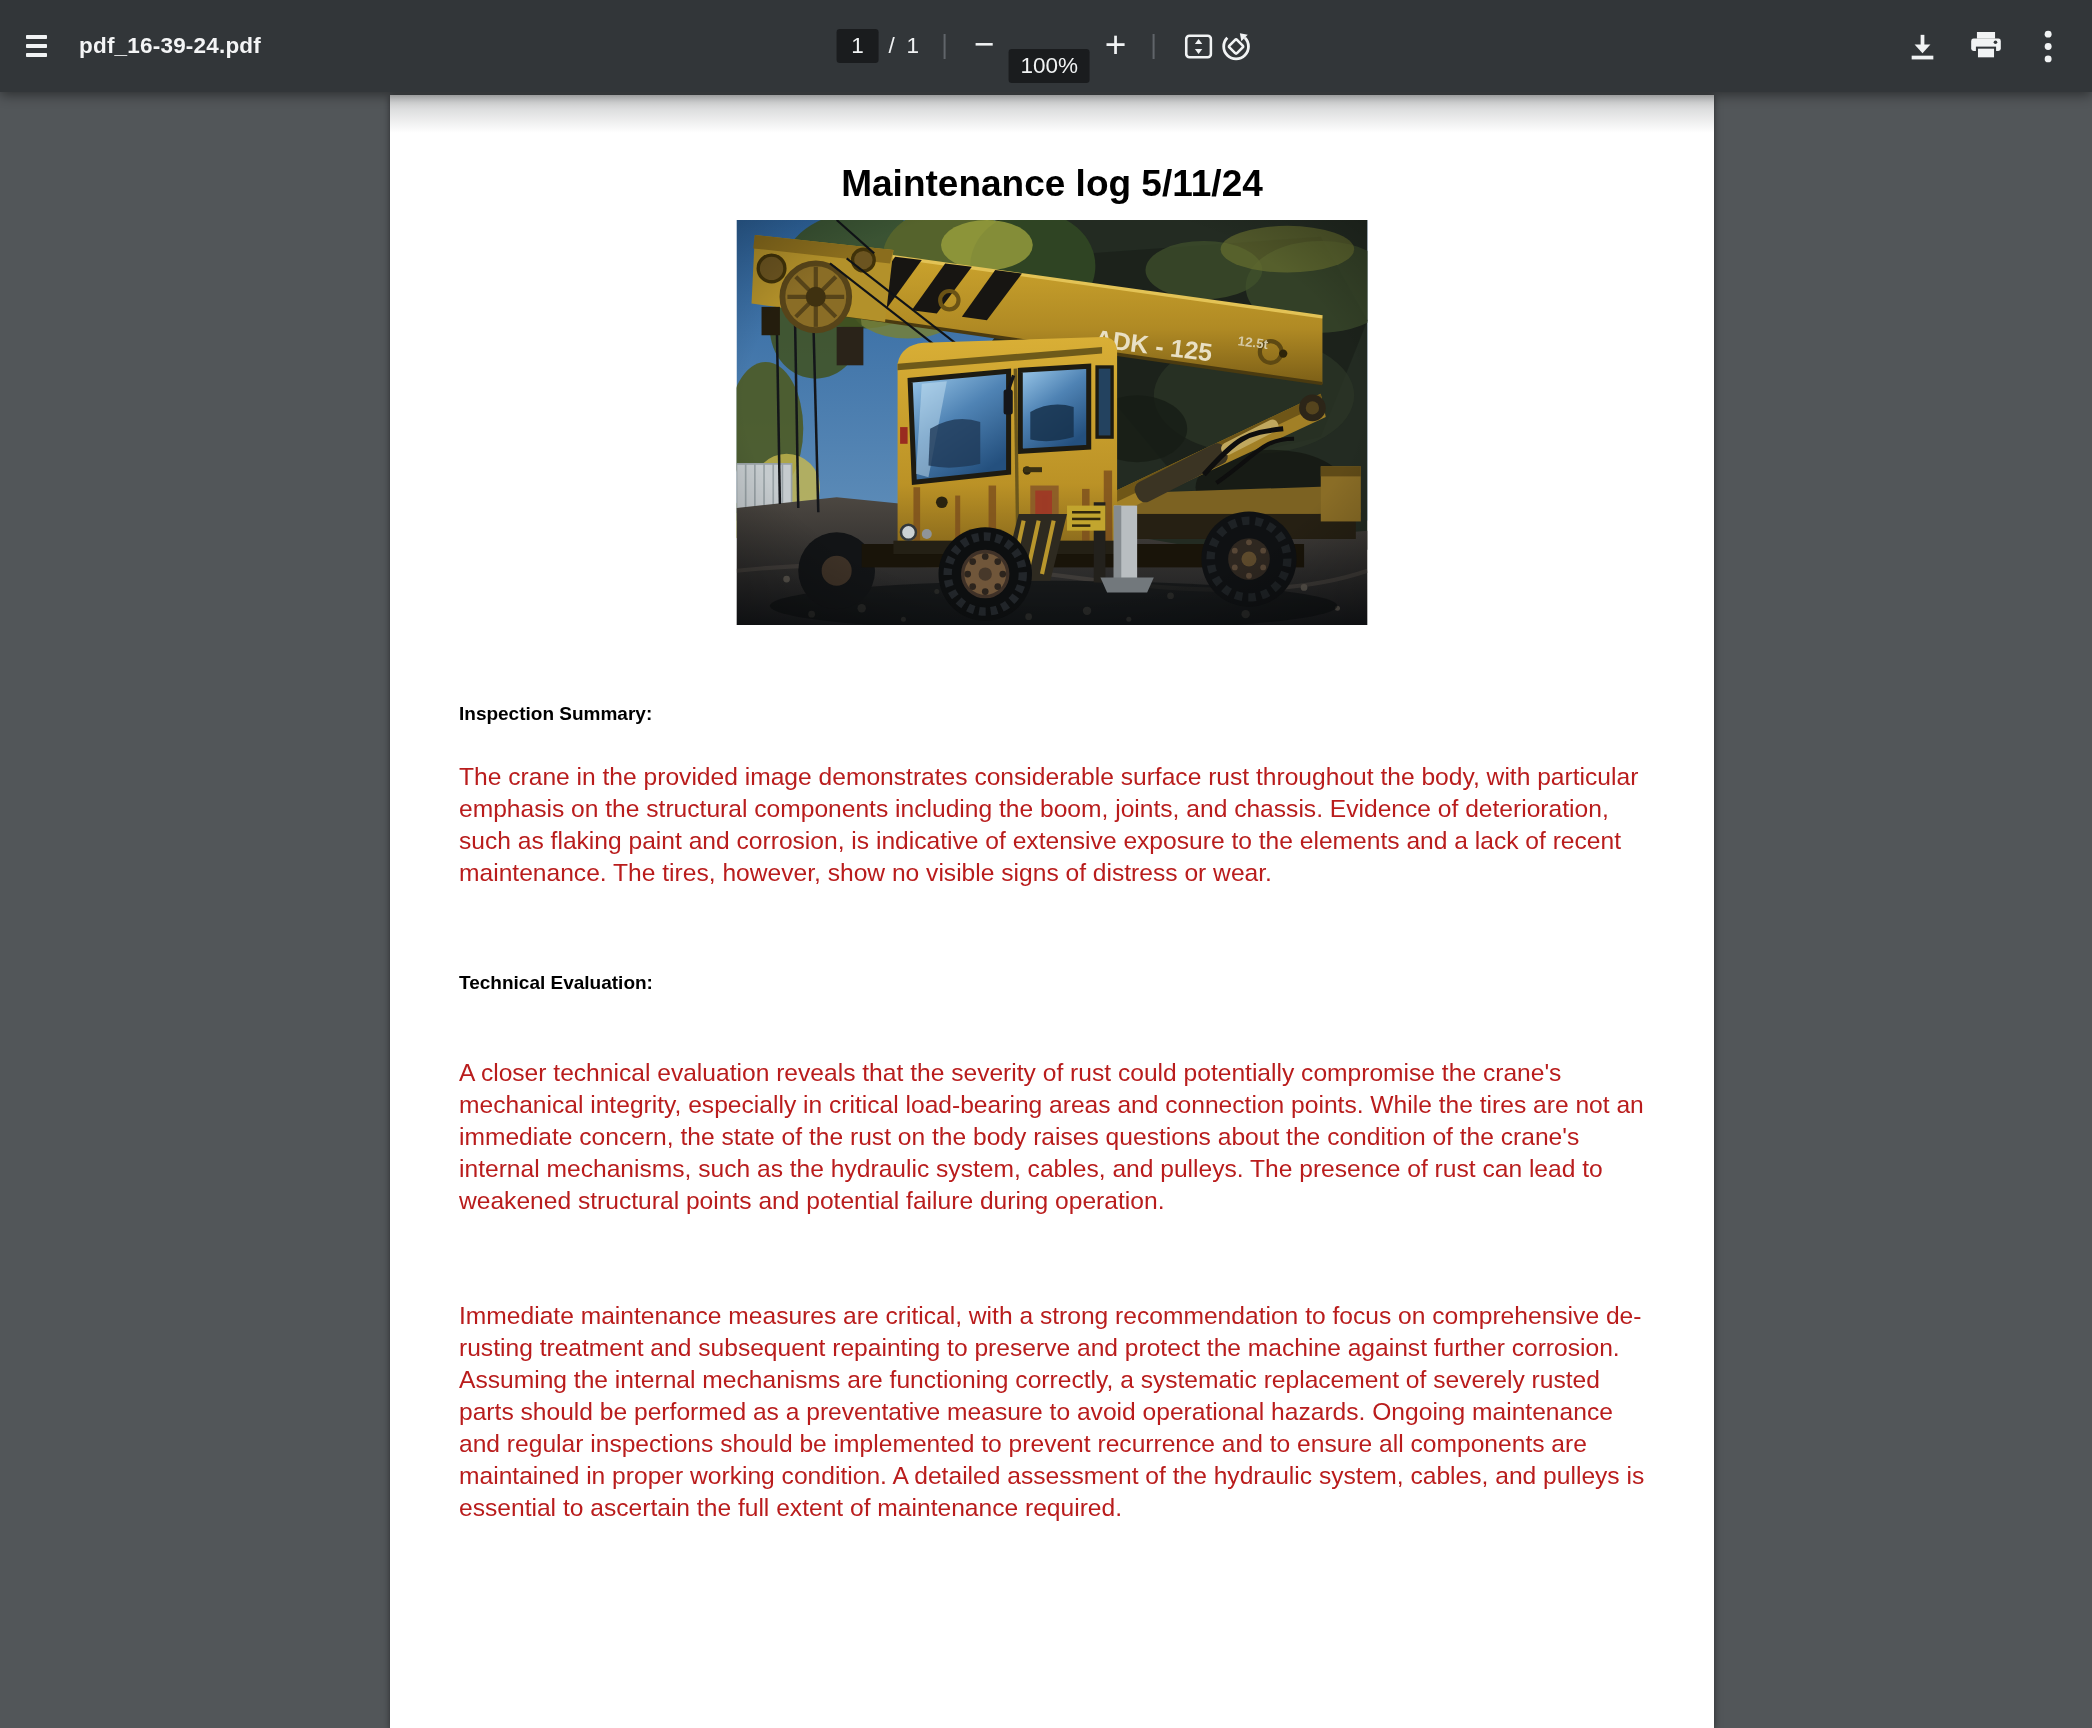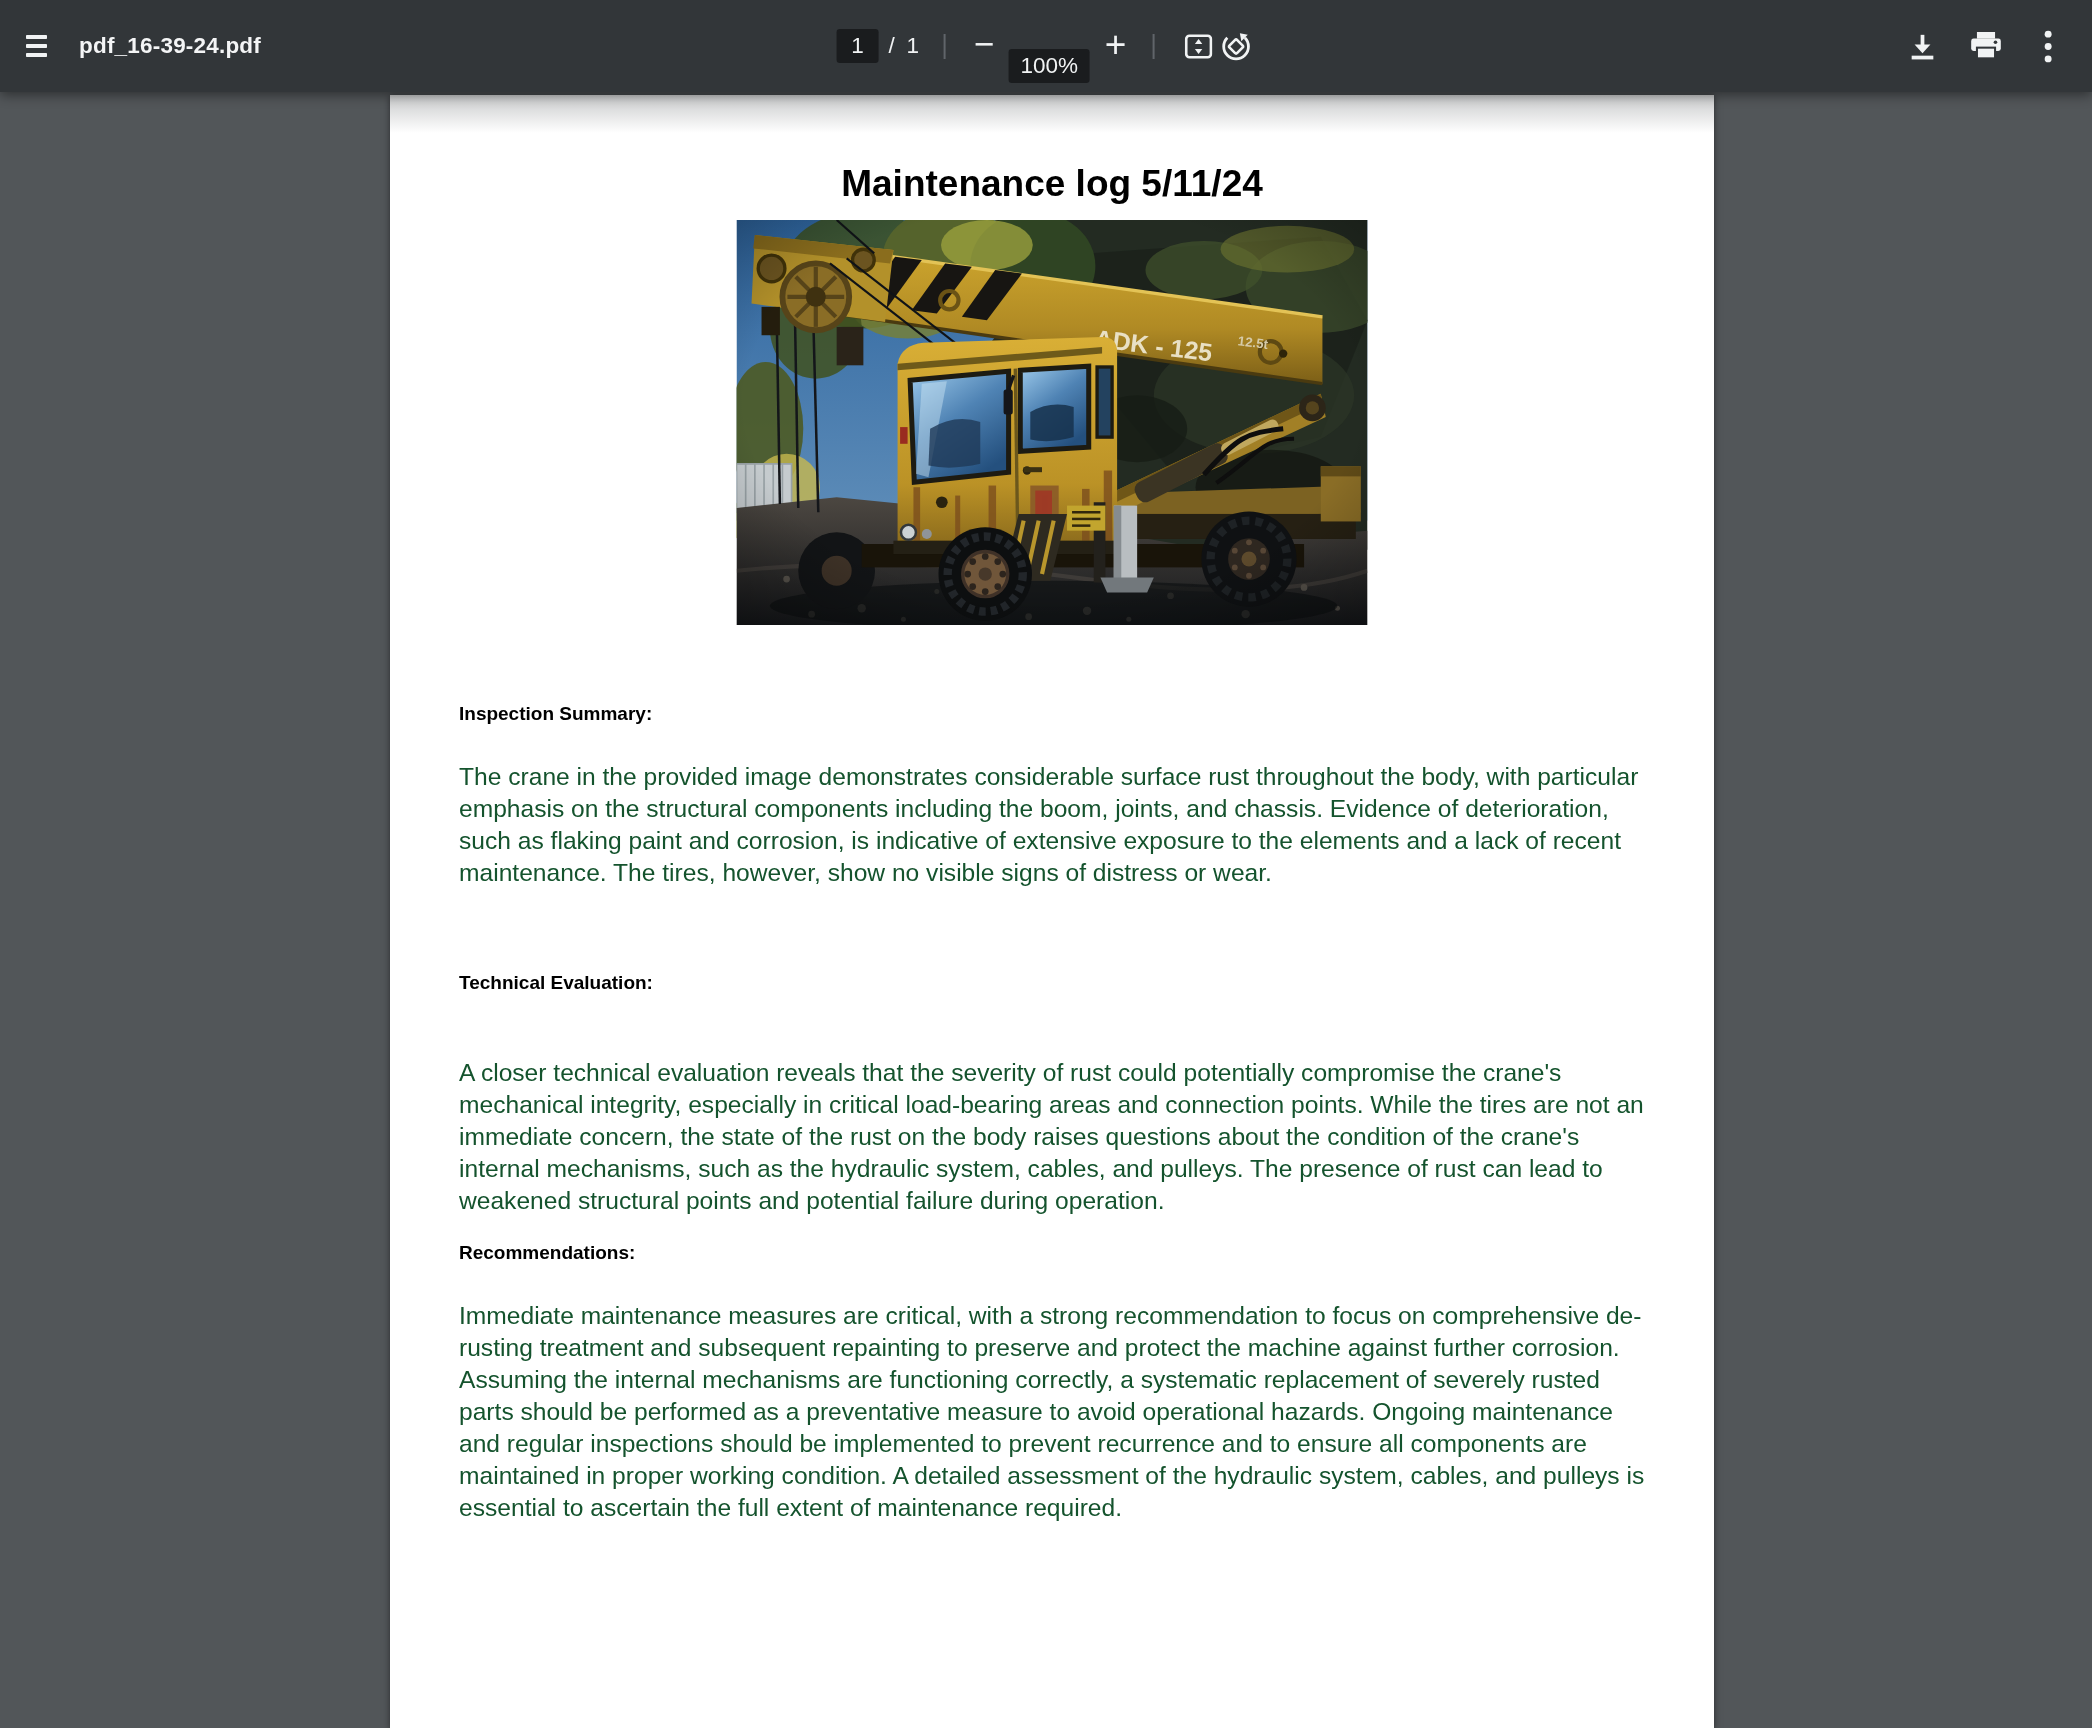--- a/index.html
+++ b/index.html
@@ -53,21 +53,21 @@
   .doc-title { position:absolute; top:67px; left:0; width:100%;
                text-align:center; font-size:37px; line-height:43px; font-weight:700; color:#000; }
 
   .figure { position:absolute; top:125px; left:50%; transform:translateX(-50%);
             width:631px; height:405px; overflow:hidden; }
   .figure svg { display:block; width:631px; height:405px; }
 
   .sec-head { position:absolute; left:69px; width:1190px;
               font-size:19px; line-height:32px; font-weight:700; color:#000; }
   .sec-body { position:absolute; left:69px; width:1190px;
-              font-size:24.6px; line-height:32px; font-weight:400; color:#14532d; }
+              font-size:24.6px; line-height:32px; font-weight:400; color:#b91c1c; }
   .h1 { top:603px; }  .p1 { top:666px; }
   .h2 { top:872px; } .p2 { top:934px;margin-top:28px; }
   .h3 { top:1142px; } .p3 { top:1205px; }
 
   .boom-text { font-family:"Liberation Sans", sans-serif; font-weight:700; }
 </style>
 </head>
 <body>
 
 <div class="toolbar">
@@ -375,17 +375,16 @@
         <rect x="0" y="0" width="756" height="485" fill="url(#vig)"></rect>
       </svg>
     </div>
 
     <div class="sec-head h1">Inspection Summary:</div>
     <div class="sec-body p1">The crane in the provided image demonstrates considerable surface rust throughout the body, with particular emphasis on the structural components including the boom, joints, and chassis. Evidence of deterioration, such as flaking paint and corrosion, is indicative of extensive exposure to the elements and a lack of recent maintenance. The tires, however, show no visible signs of distress or wear.</div>
 
     <div class="sec-head h2">Technical Evaluation:</div>
     <div class="sec-body p2">A closer technical evaluation reveals that the severity of rust could potentially compromise the crane's mechanical integrity, especially in critical load-bearing areas and connection points. While the tires are not an immediate concern, the state of the rust on the body raises questions about the condition of the crane's internal mechanisms, such as the hydraulic system, cables, and pulleys. The presence of rust can lead to weakened structural points and potential failure during operation.</div>
 
-    <div class="sec-head h3">Recommendations:</div>
     <div class="sec-body p3">Immediate maintenance measures are critical, with a strong recommendation to focus on comprehensive de-rusting treatment and subsequent repainting to preserve and protect the machine against further corrosion. Assuming the internal mechanisms are functioning correctly, a systematic replacement of severely rusted parts should be performed as a preventative measure to avoid operational hazards. Ongoing maintenance and regular inspections should be implemented to prevent recurrence and to ensure all components are maintained in proper working condition. A detailed assessment of the hydraulic system, cables, and pulleys is essential to ascertain the full extent of maintenance required.</div>
   </div>
 </div>
 
 
 </body></html>

